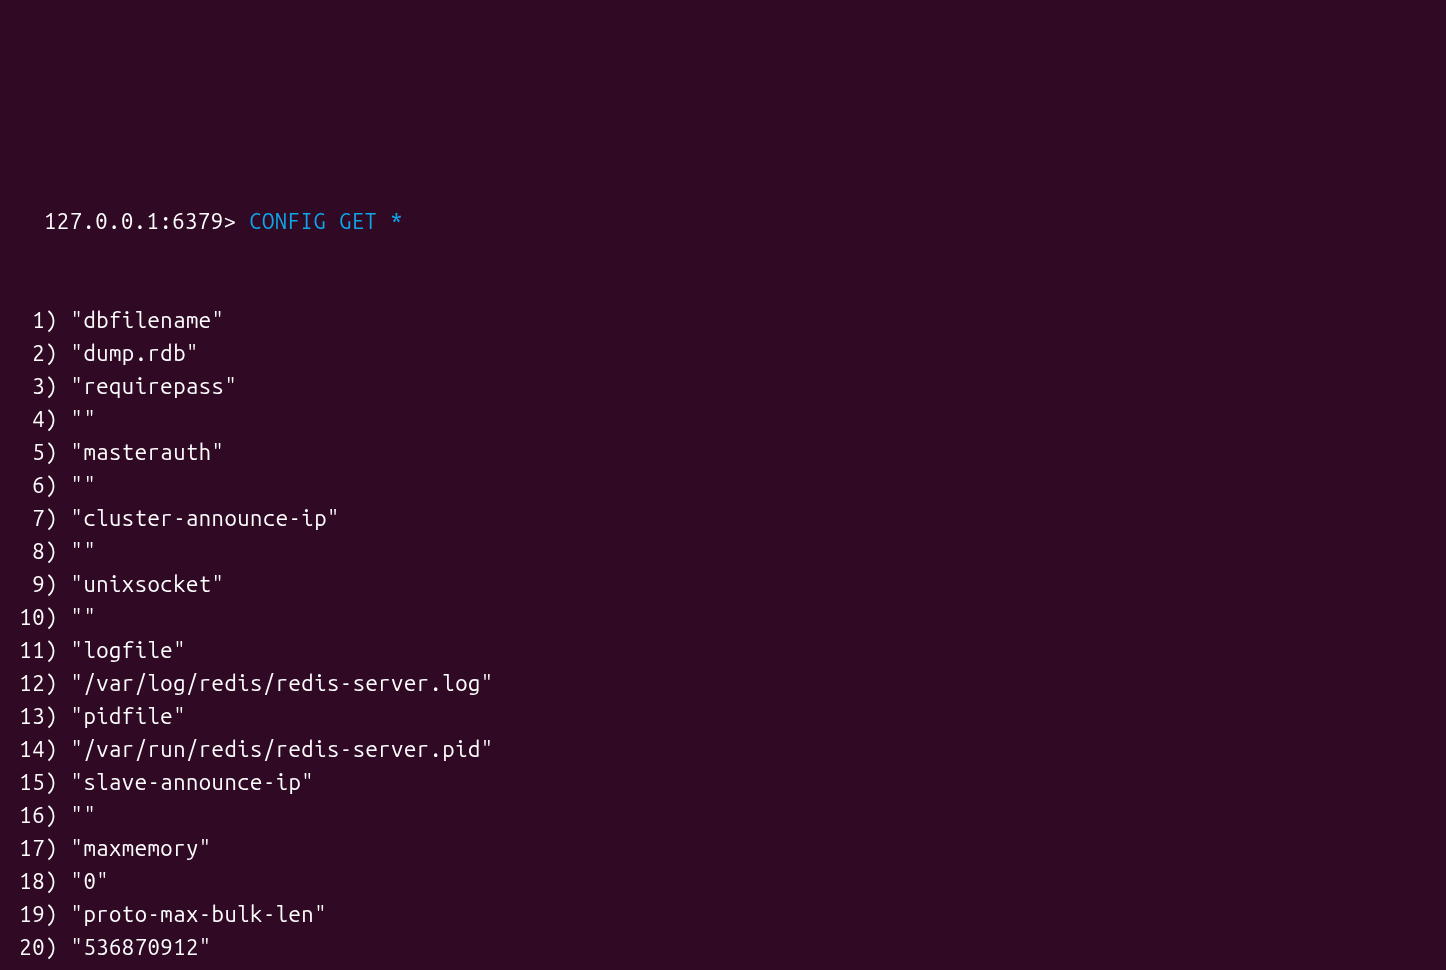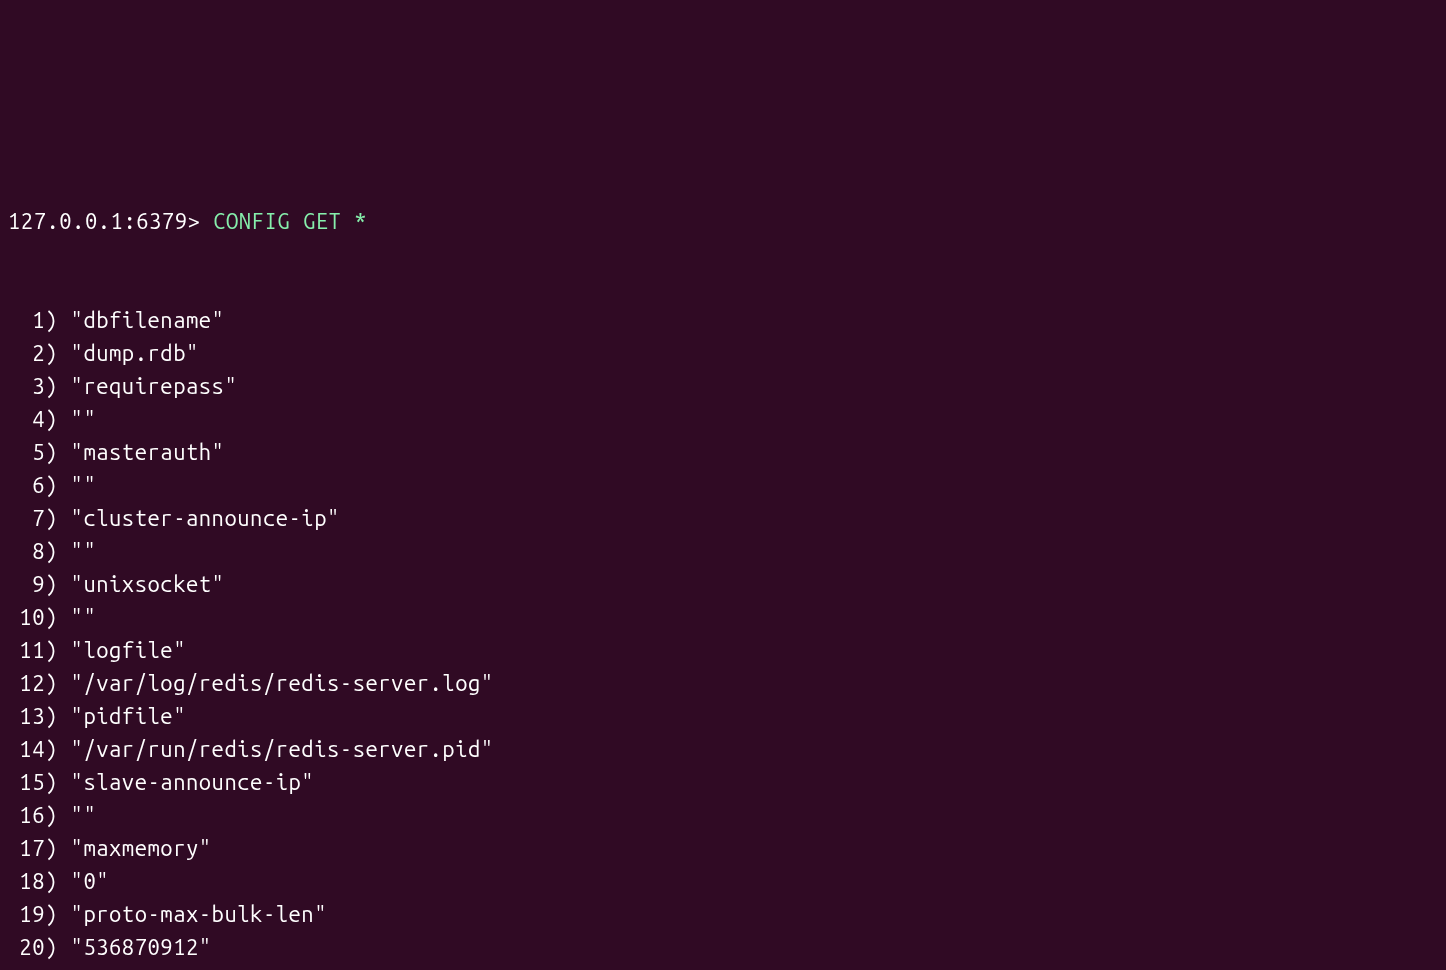--- a/index.html
+++ b/index.html
@@ -12,26 +12,27 @@
       color: #ffffff;
       font-family: 'Ubuntu Mono', 'DejaVu Sans Mono', 'Consolas', monospace;
       font-size: 22px;
       line-height: 1.5;
       padding: 6px 8px;
       white-space: pre;
       letter-spacing: 0.5px;
     }
     .prompt-line {
       display: flex;
+      margin-left: 36px;
     }
     .prompt {
       color: #ffffff;
     }
     .command {
-      color: #86efac;
+      color: #0ea5e9;
     }
     .output-line {
       display: flex;
     }
     .line-number {
       display: inline-block;
       text-align: right;
       min-width: 3ch;
       color: #ffffff;
     }

